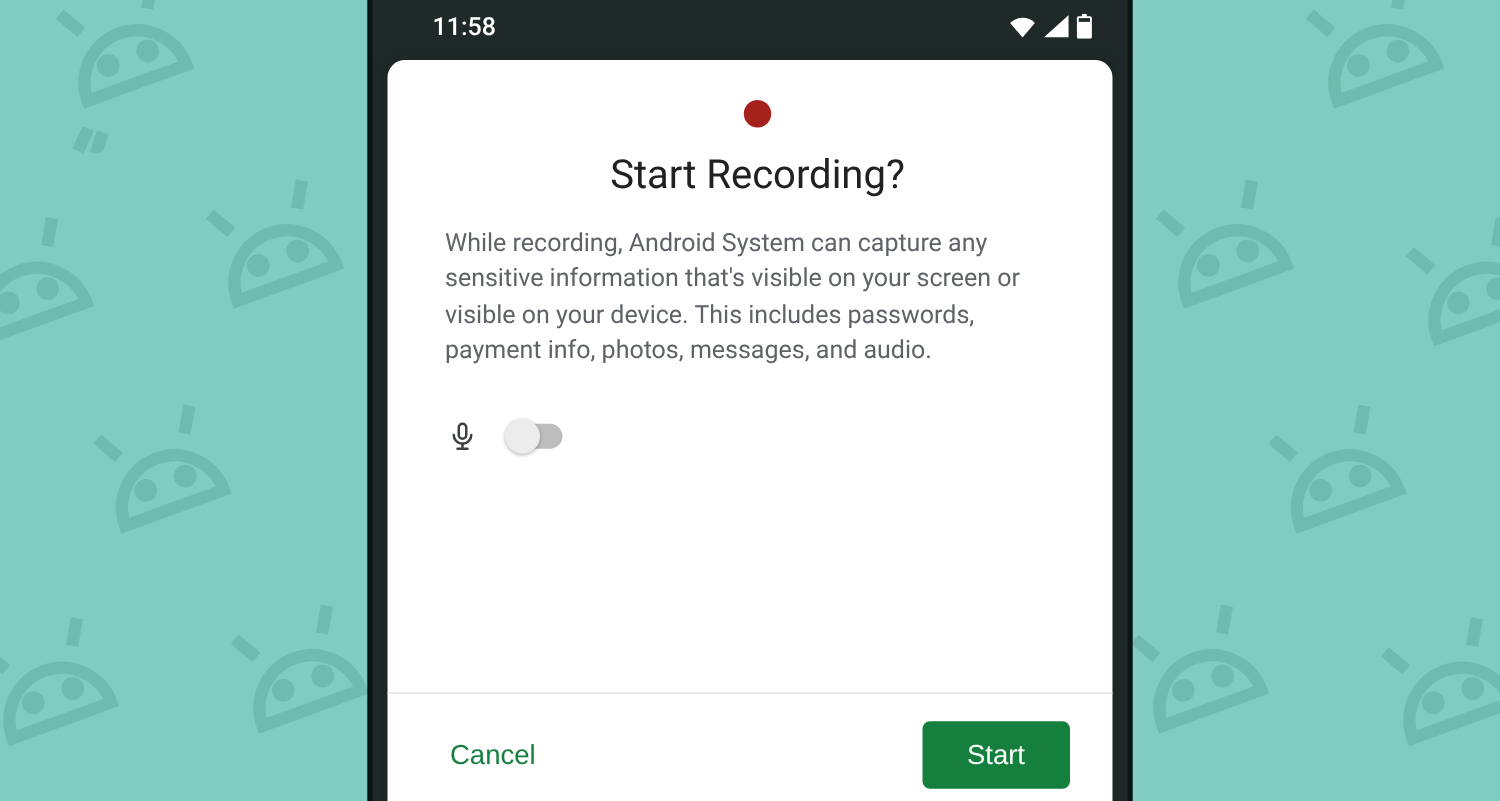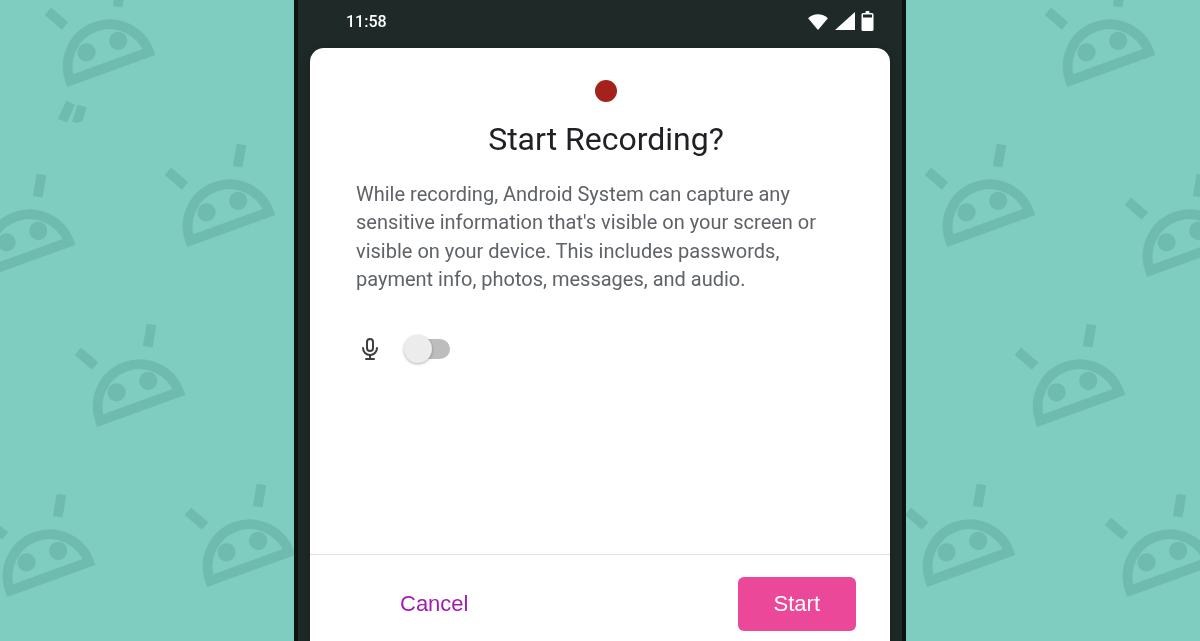--- a/index.html
+++ b/index.html
@@ -38,21 +38,21 @@
   }
   
   .statusbar {
     height: 42px;
     background: #1f2a28;
     color: #fff;
     display: flex;
     align-items: center;
     justify-content: space-between;
     padding: 0 28px 0 48px;
-    font-size: 16px;
+    font-size: 20px;
     font-weight: 500;
   }
   .status-icons { display: flex; align-items: center; gap: 6px; }
   .status-icons svg { display: block; }
   
   .dialog {
     position: absolute;
     top: 48px;
     left: 12px; right: 12px;
     bottom: -20px;
@@ -120,29 +120,28 @@
   }
   .dialog-actions {
     border-top: 1px solid #e0e0e0;
     padding: 22px 34px 30px 42px;
     display: flex;
     align-items: center;
     justify-content: space-between;
   }
   .btn-cancel {
     background: none; border: none;
-    color: #a21caf;
+    color: #15803d;
     font-size: 22px;
     font-weight: 500;
     cursor: pointer;
     padding: 10px 8px;
-    margin-left: 40px;
   }
   .btn-start {
-    background: #ec4899;
+    background: #15803d;
     color: #fff;
     border: none;
     font-size: 22px;
     font-weight: 500;
     padding: 14px 36px;
     border-radius: 6px;
     cursor: pointer;
   }
 </style>
 </head>

